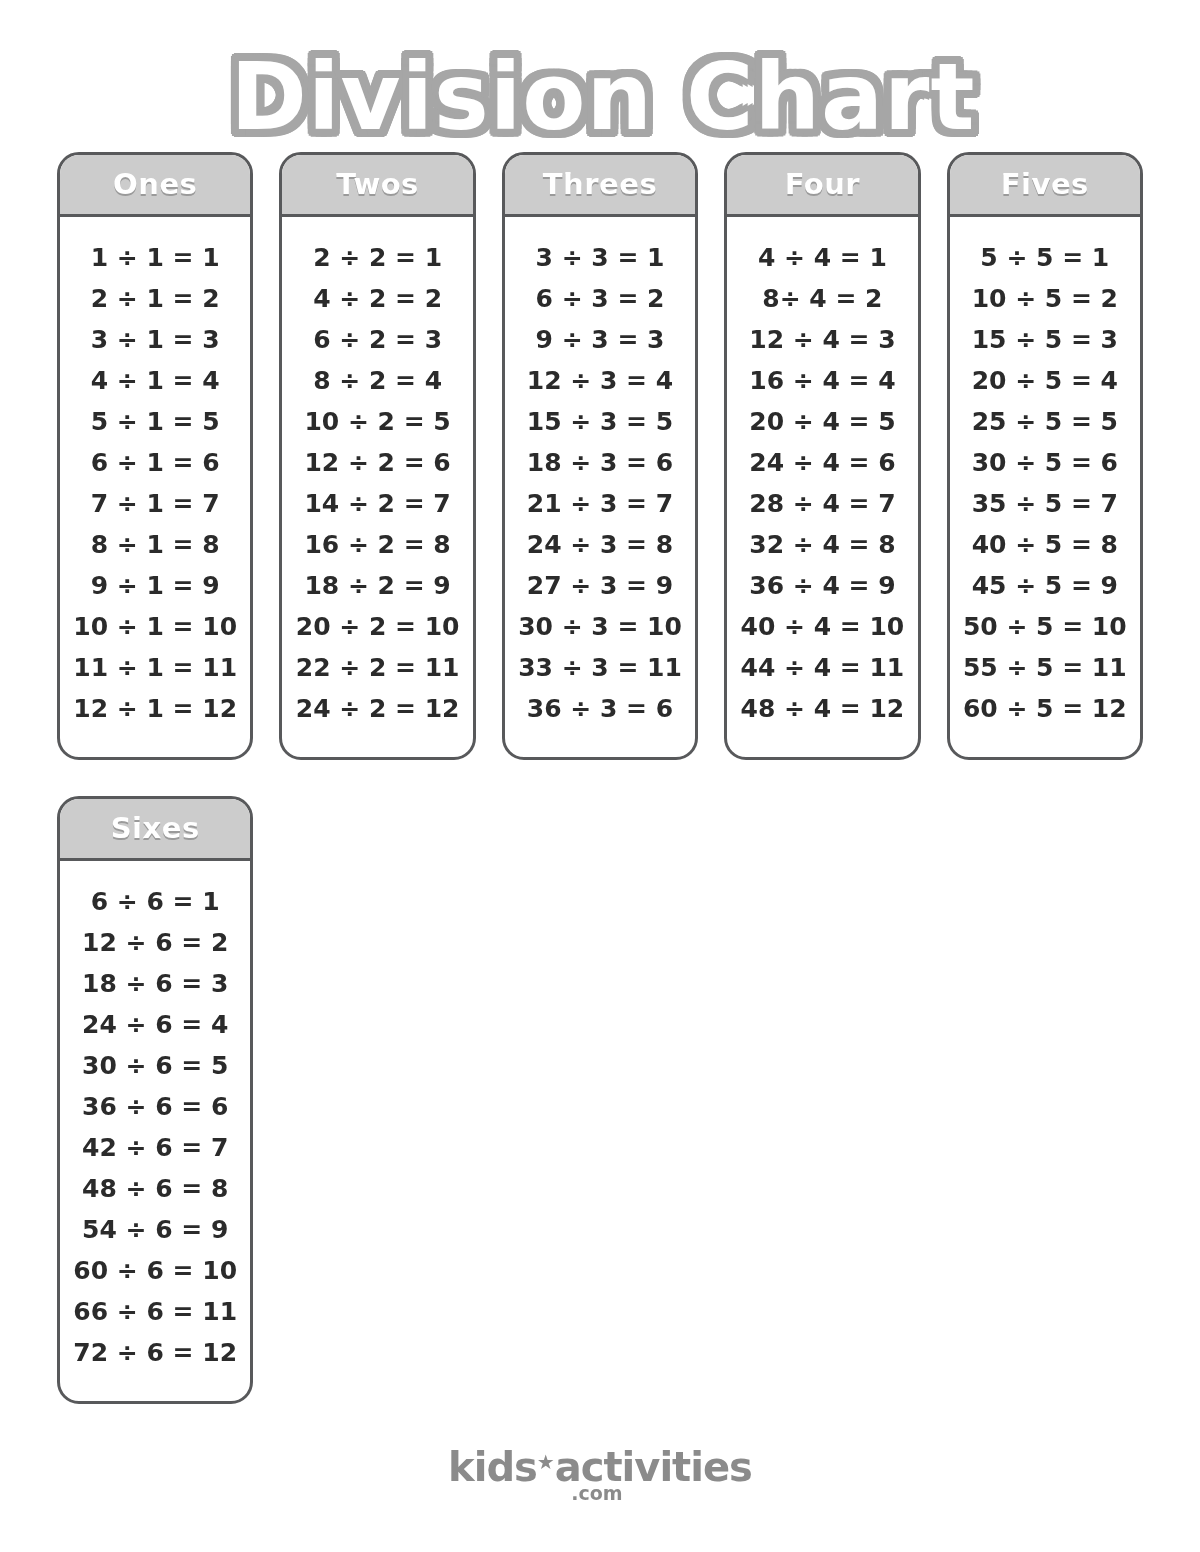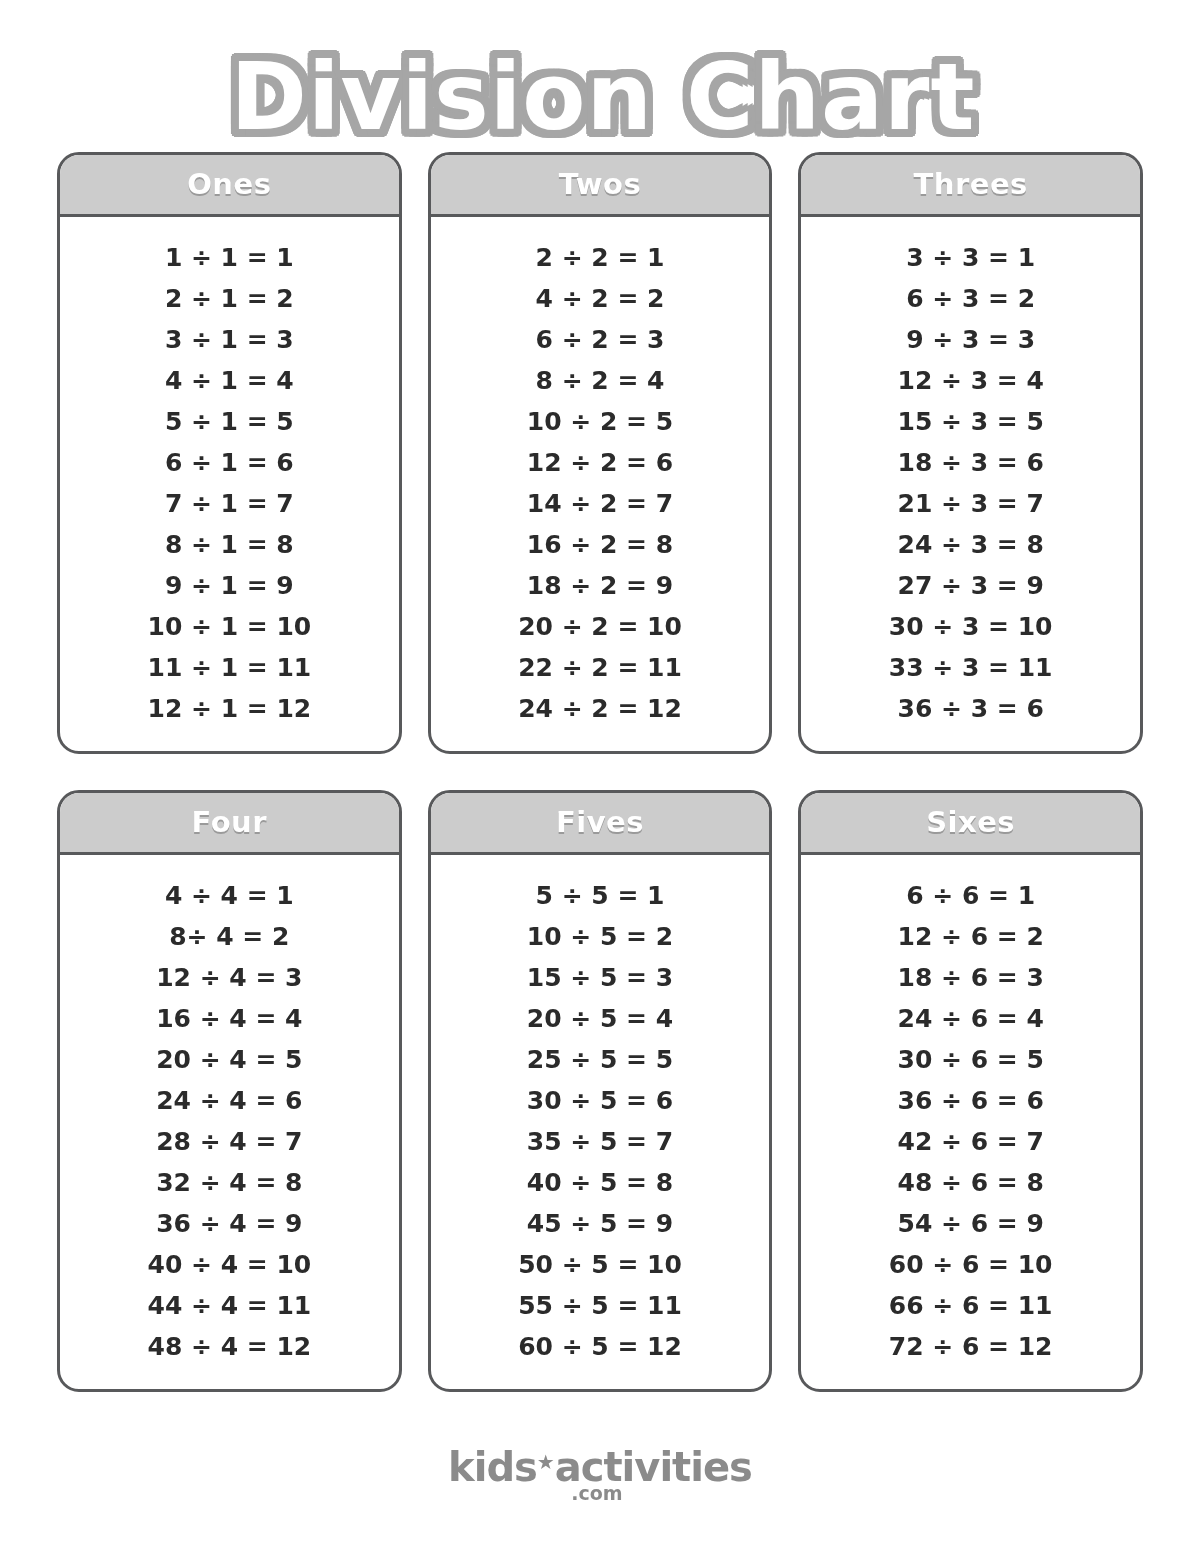--- a/index.html
+++ b/index.html
@@ -48,21 +48,21 @@
        8px  5px 0 #a6a6a6, -8px  5px 0 #a6a6a6,
        8px -5px 0 #a6a6a6, -8px -5px 0 #a6a6a6;
     margin-left: 6px;
   }
 
   
   .grid {
     width: 1086px;
     margin: 0 auto;
     display: grid;
-    grid-template-columns: repeat(3, 1fr);
+    grid-template-columns: repeat(5, 1fr);
     column-gap: 26px;
     row-gap: 36px;
     padding-top: 22px;
     box-sizing: border-box;
   }
 
   .card {
     border: 3px solid #58595b;
     border-radius: 22px;
     background: #ffffff;
@@ -76,21 +76,21 @@
     text-align: center;
     padding: 12px 0 13px 0;
     font-size: 29px;
     font-weight: bold;
     color: #ffffff;
     letter-spacing: 0.5px;
     text-shadow: 0 2px 0 #9a9a9a;
   }
 
   .card-body {
-    padding: 20px 0 22px 0;
+    padding: 20px 0 28px 0;
   }
 
   .row {
     text-align: center;
     font-size: 25px;
     font-weight: bold;
     color: #2b2b2b;
     line-height: 41px;
     white-space: nowrap;
   }

